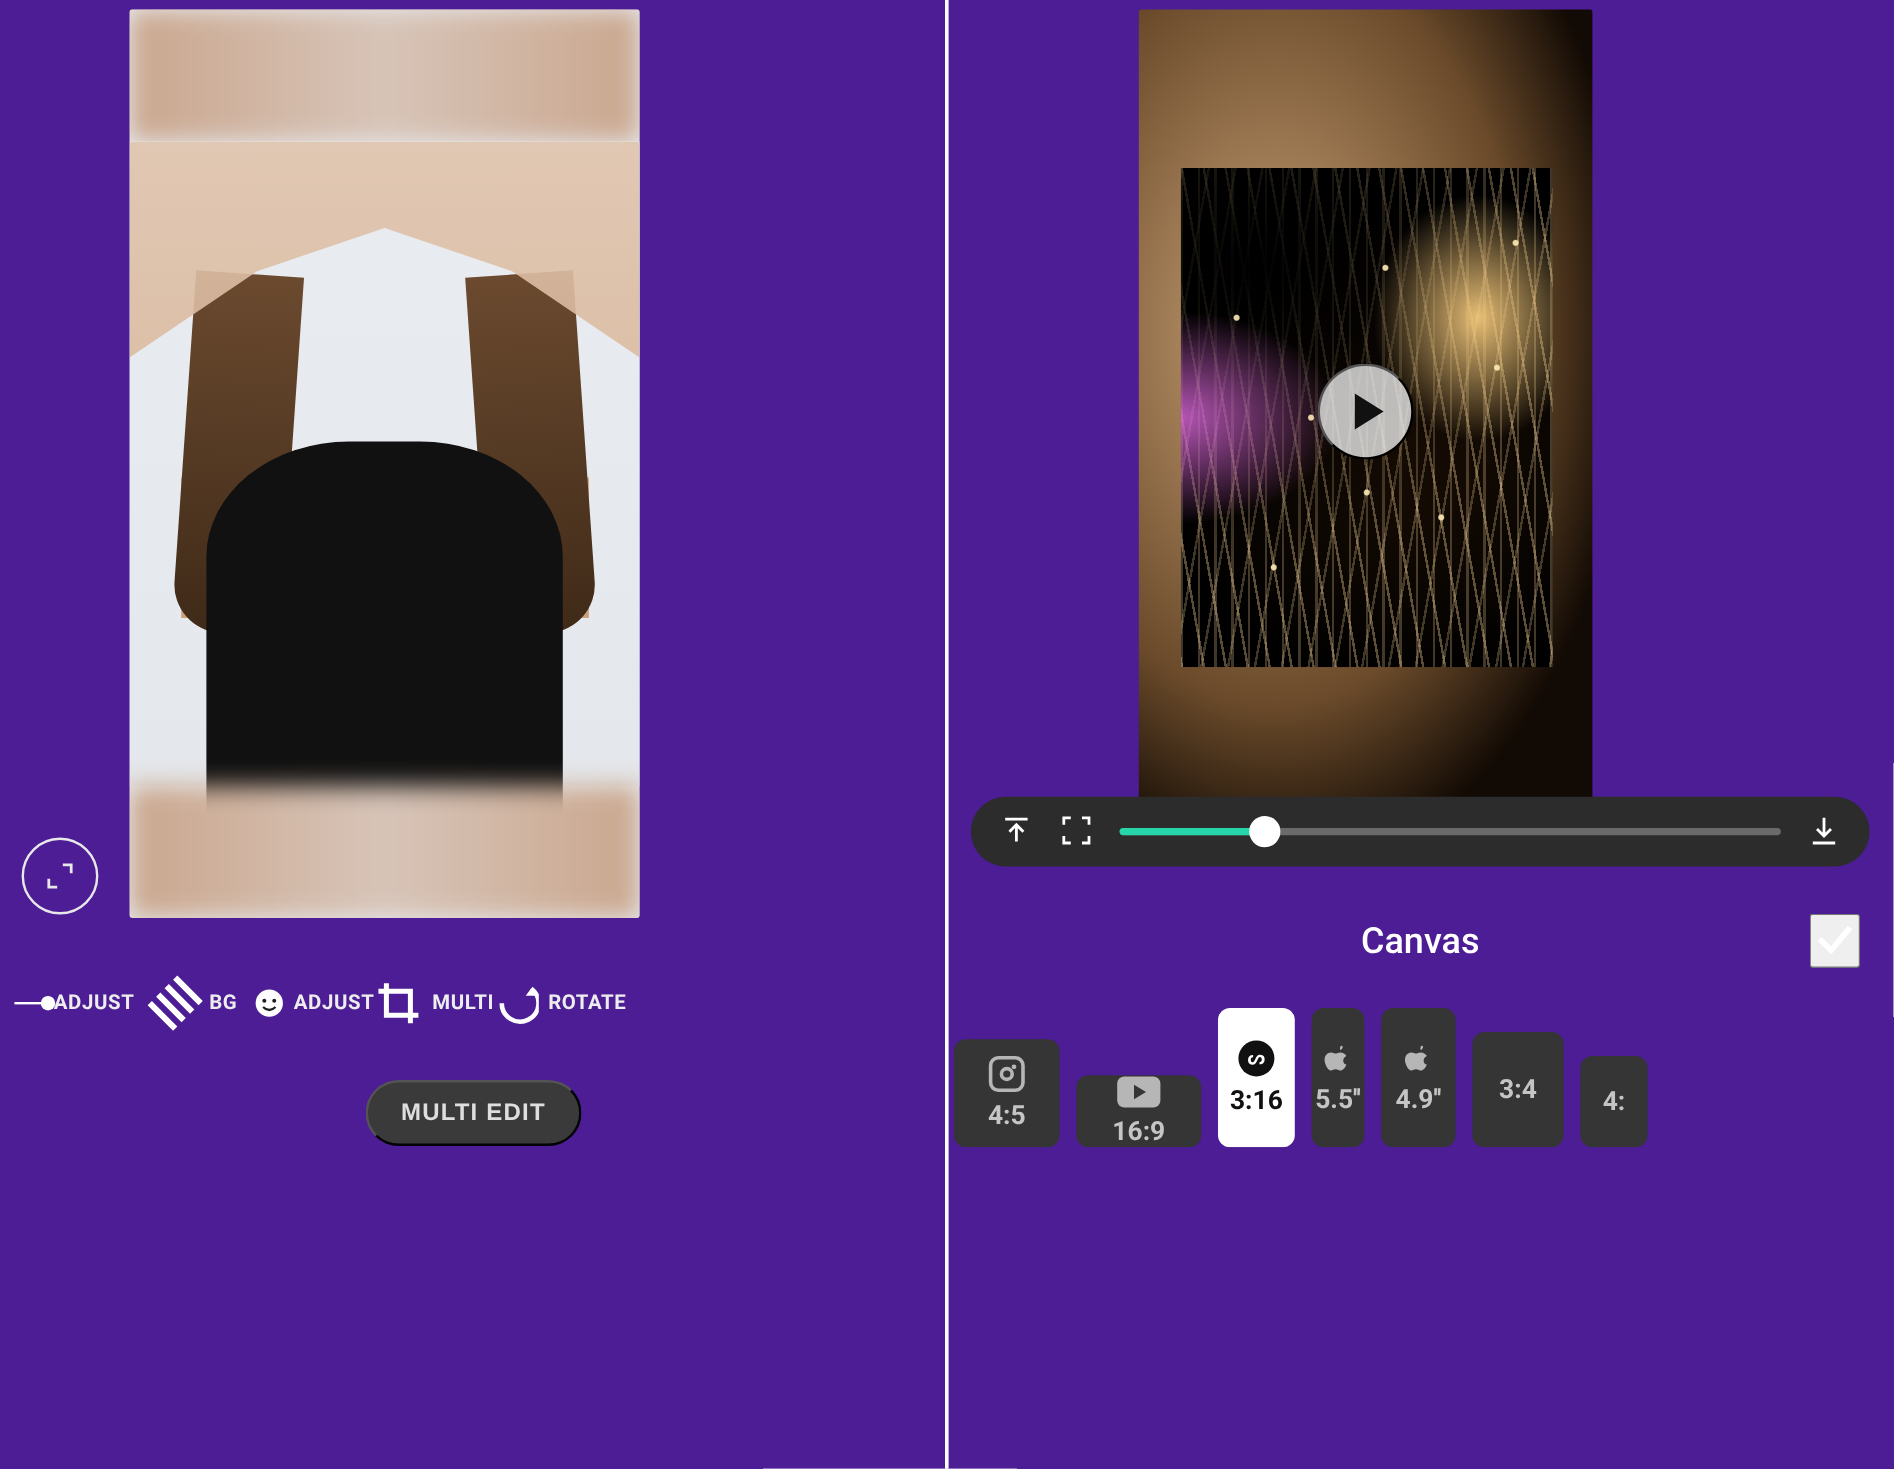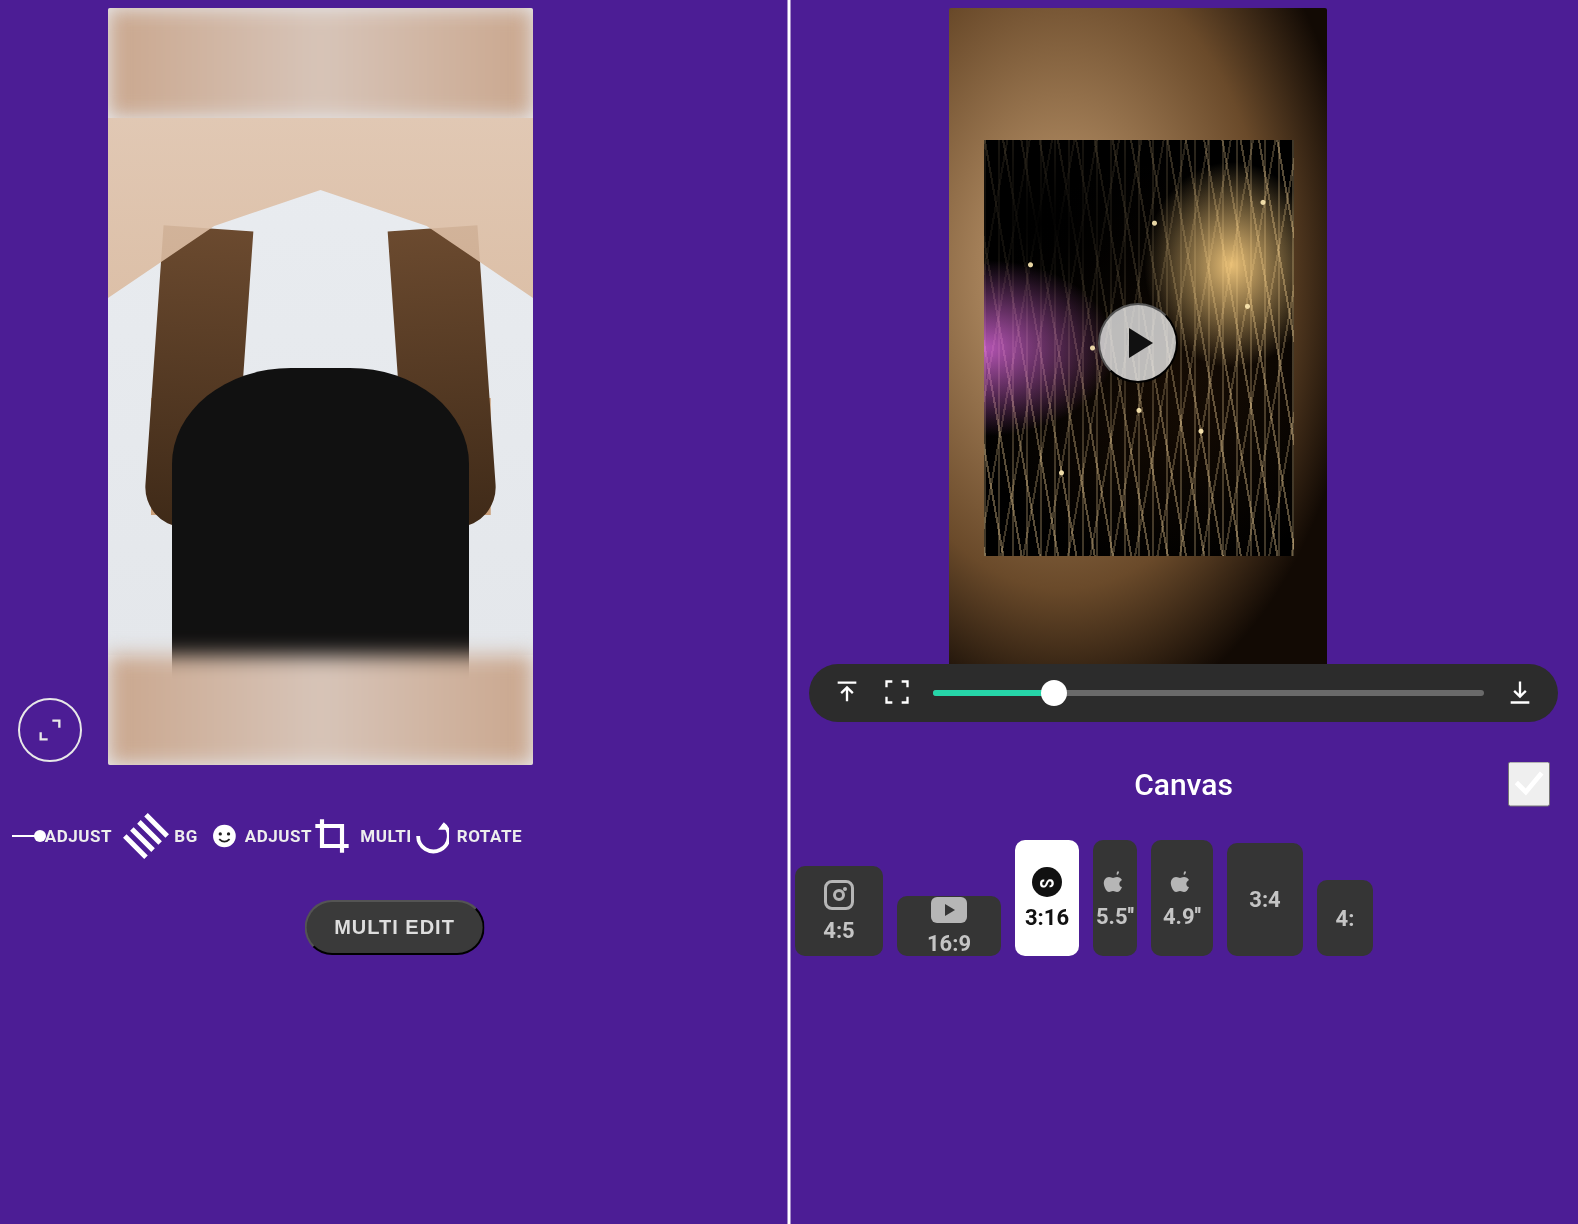--- a/index.html
+++ b/index.html
@@ -79,21 +79,21 @@
 
   .ratio-row { position:absolute; top:828px; left:0; right:0; height:128px; display:flex; align-items:flex-end; padding-left:6px; gap:14px; overflow:hidden;}
   .ratio { background:#353535; border-radius:10px; display:flex; flex-direction:column; align-items:center; justify-content:center; color:#c5c5c5; font-weight:700; font-size:22px; gap:8px;}
   .ratio svg { fill:#b6b6b6;}
   .ratio.sel { background:#fff; color:#111;}
   .r-4-5   { width:88px;  height:90px; }
   .r-16-9  { width:104px; height:60px; }
   .r-9-16  { width:64px;  height:116px; }
   .r-55    { width:44px;  height:116px; }
   .r-58    { width:62px;  height:116px; }
-  .r-3-4   { width:76px;  height:113px; }
+  .r-3-4   { width:76px;  height:96px; }
   .r-4-3   { width:56px;  height:76px; }
   .ig-icon { width:30px; height:30px; border:3px solid #b6b6b6; border-radius:8px; position:relative;}
   .ig-icon::after{content:""; position:absolute; inset:6px; border:3px solid #b6b6b6; border-radius:50%;}
   .ig-icon::before{content:""; position:absolute; top:4px; right:4px; width:4px; height:4px; background:#b6b6b6; border-radius:50%;}
   .yt-icon { width:36px; height:26px; background:#b6b6b6; border-radius:6px; position:relative;}
   .yt-icon::after{content:""; position:absolute; top:50%; left:50%; transform:translate(-40%,-50%); border-left:10px solid #353535; border-top:6px solid transparent; border-bottom:6px solid transparent;}
   .tk-icon { width:30px; height:30px; border-radius:50%; background:#111; display:flex; align-items:center; justify-content:center;}
   .tk-icon span{ color:#fff; font-size:16px; font-weight:900;}
   .apple-icon{ width:24px; height:28px;}
   .apple-icon svg{ width:100%; height:100%; fill:#b6b6b6;}

